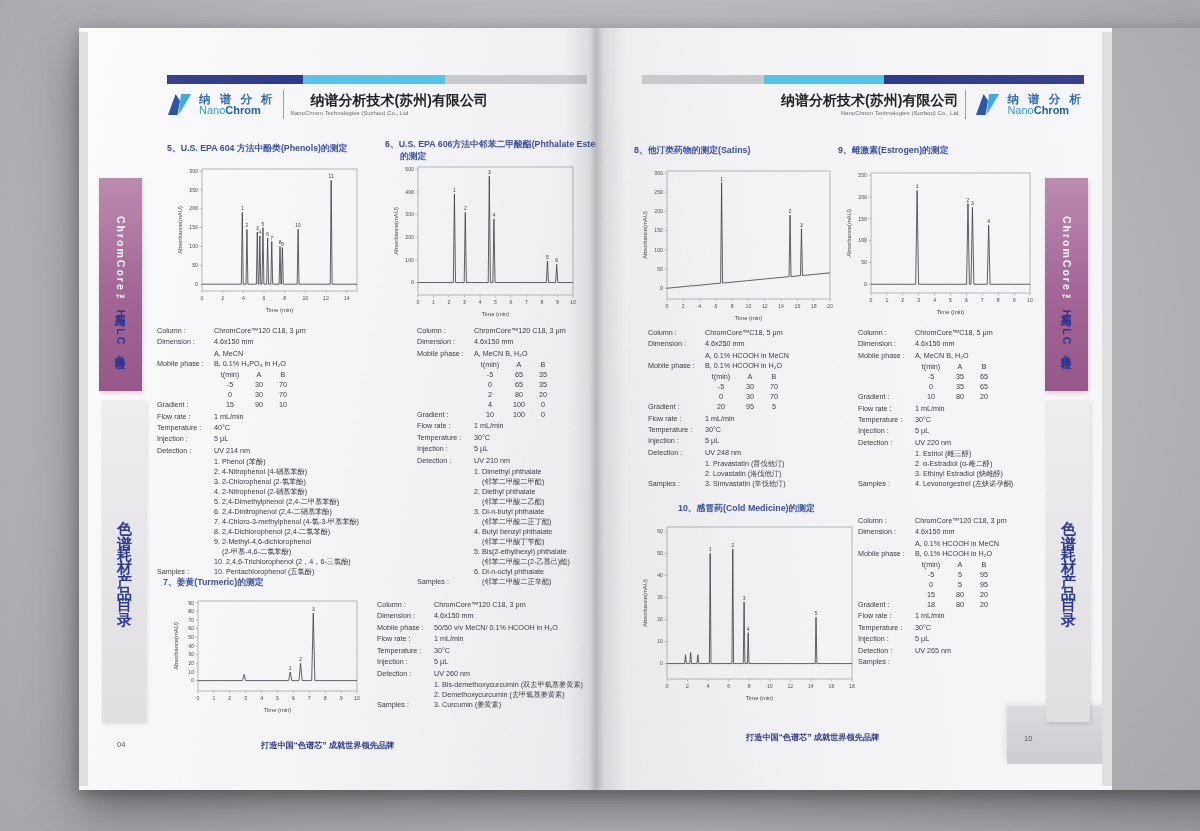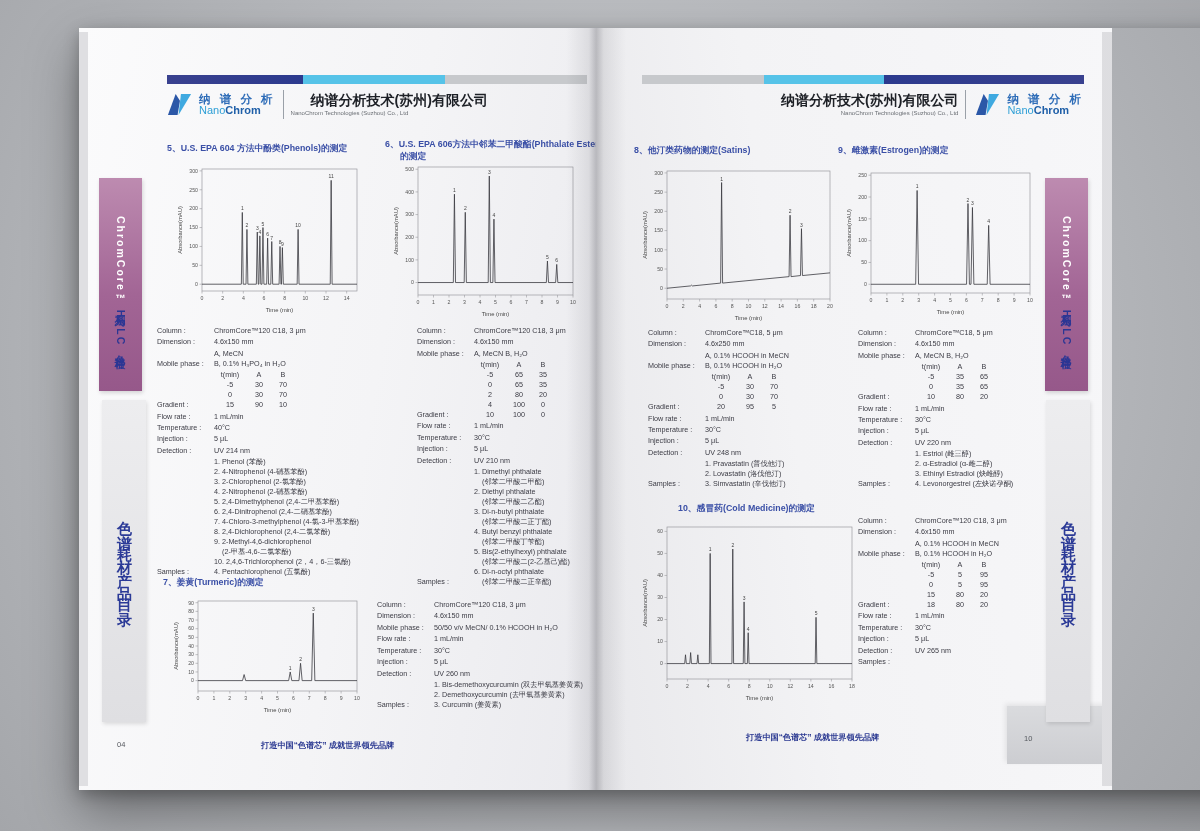--- a/index.html
+++ b/index.html
@@ -203,21 +203,21 @@
               <div class="m-line">2. 4-Nitrophenol (4-硝基苯酚)</div>
               <div class="m-line">3. 2-Chlorophenol (2-氯苯酚)</div>
               <div class="m-line">4. 2-Nitrophenol (2-硝基苯酚)</div>
               <div class="m-line">5. 2,4-Dimethylphenol (2,4-二甲基苯酚)</div>
               <div class="m-line">6. 2,4-Dinitrophenol (2,4-二硝基苯酚)</div>
               <div class="m-line">7. 4-Chloro-3-methylphenol (4-氯-3-甲基苯酚)</div>
               <div class="m-line">8. 2,4-Dichlorophenol (2,4-二氯苯酚)</div>
               <div class="m-line">9. 2-Methyl-4,6-dichlorophenol</div>
               <div class="m-line indent">(2-甲基-4,6-二氯苯酚)</div>
               <div class="m-line">10. 2,4,6-Trichlorophenol (2，4，6-三氯酚)</div>
-              <div class="m-line">4. Pentachlorophenol (五氯酚)</div>
+              <div class="m-line">10. Pentachlorophenol (五氯酚)</div>
             </div>
           </div>
         </div>
 
       <div class="sec-title" style="left:306px;top:110px;width:212px;">6、U.S. EPA 606方法中邻苯二甲酸酯(Phthalate Esters)
 的测定</div>
       <svg class="chrom" style="left:312px;top:132px;" width="188" height="158" viewBox="0 0 188 158">
           <rect x="27" y="7" width="155" height="128" fill="none" stroke="#9a9aa0" stroke-width="0.7"></rect>
           <line x1="24.5" y1="122.53982300884955" x2="27" y2="122.53982300884955" stroke="#9a9aa0" stroke-width="0.6"></line>
           <text x="23" y="124.33982300884955" font-size="5.2" text-anchor="end" fill="#555">0</text>

